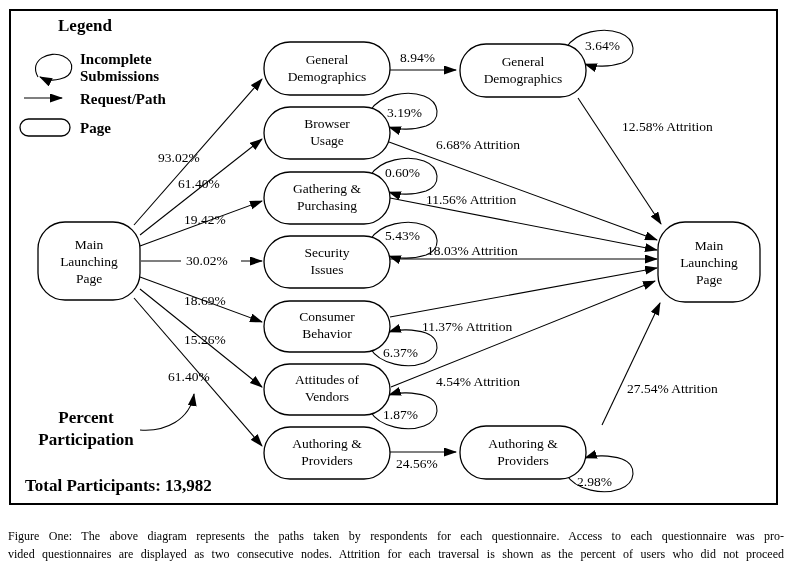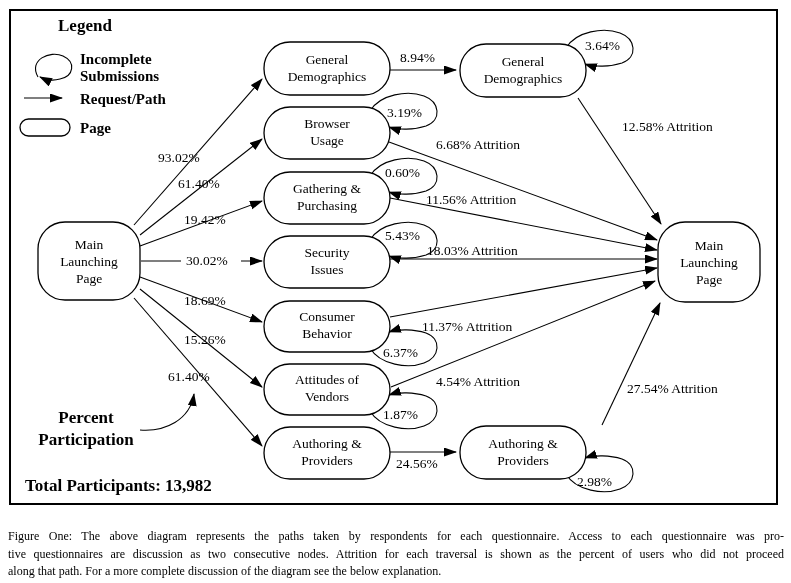--- a/index.html
+++ b/index.html
@@ -172,16 +172,15 @@
   <g>
     <path class="loop" d="M 140,430 C 165,432 190,420 194,394" marker-end="url(#arr)"></path>
     <text class="pp-label" x="86" y="423">Percent</text>
     <text class="pp-label" x="86" y="445">Participation</text>
     <text class="big-label" x="25" y="491">Total Participants: 13,982</text>
   </g>
 </svg>
 
 <div class="caption">
   <div class="cap-line">Figure One: The above diagram represents the paths taken by respondents for each questionnaire. Access to each questionnaire was pro-</div>
-  <div class="cap-line">tive questionnaires are discussion as two consecutive nodes. Attrition for each traversal is shown as the percent of users who did not proceed</div>
-  <div class="cap-line last">along that path. For a more complete discussion of the diagram see the below explanation.</div>
+  <div class="cap-line">vided questionnaires are displayed as two consecutive nodes. Attrition for each traversal is shown as the percent of users who did not proceed</div>
 </div>
 </div>
 
 </body></html>

